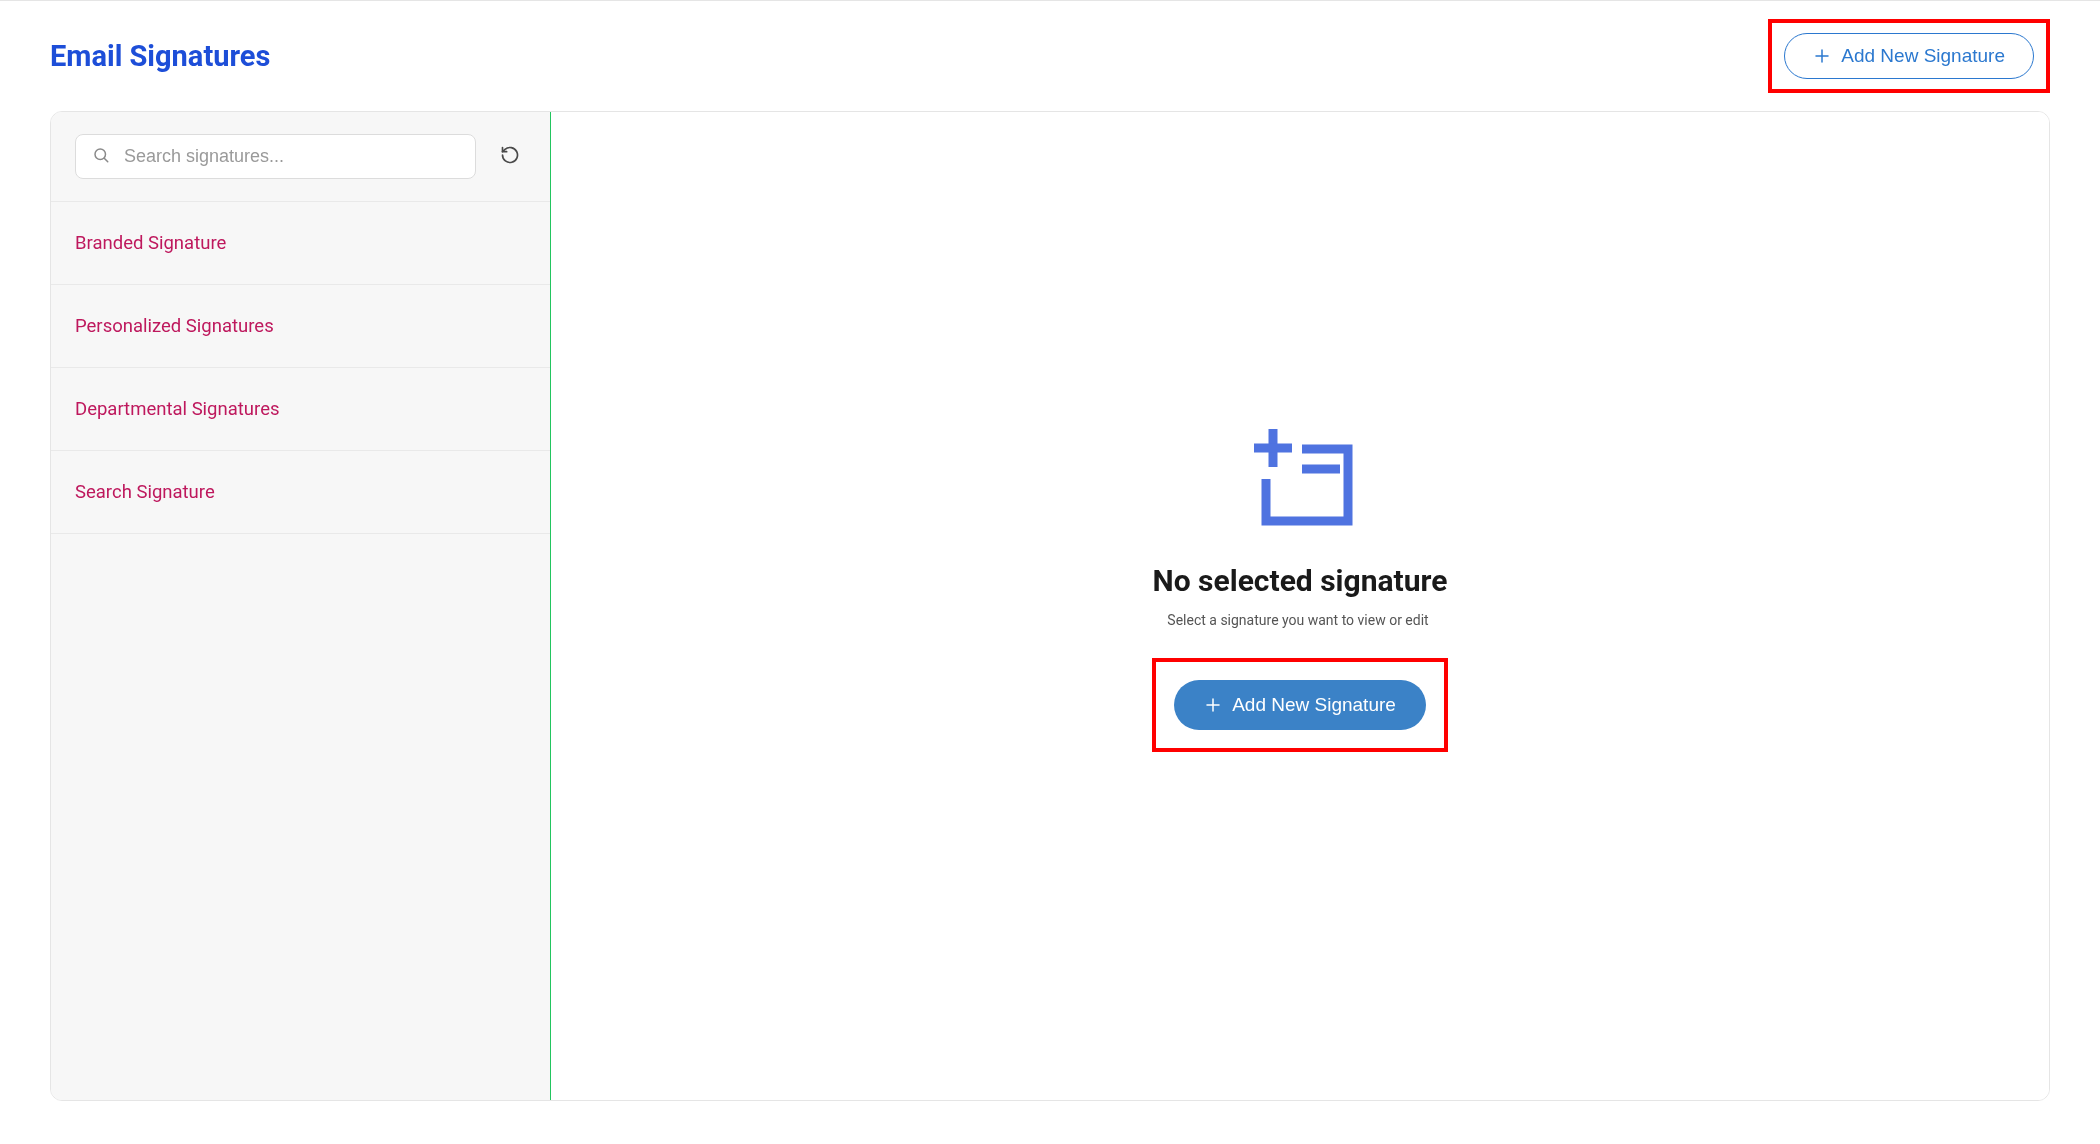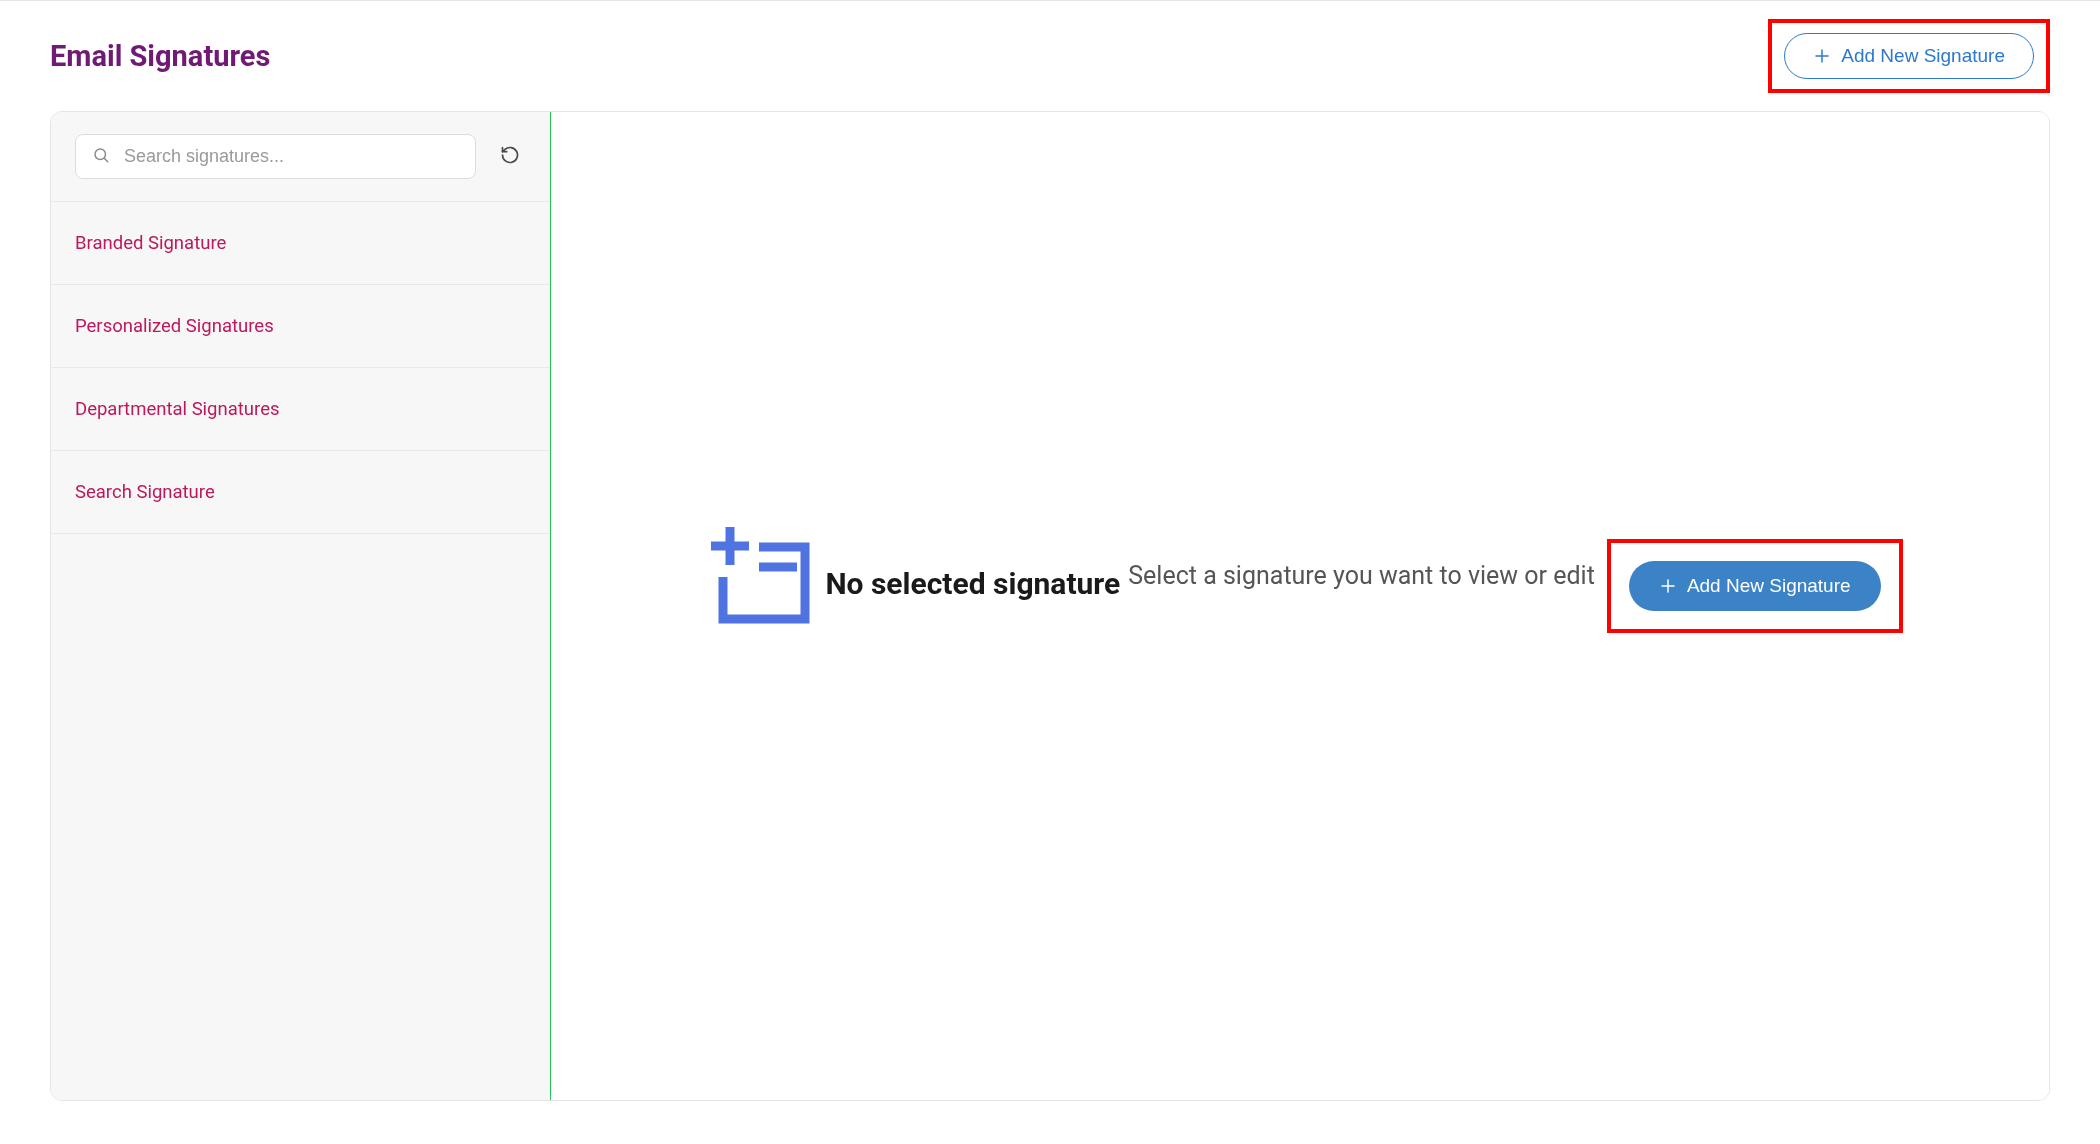--- a/index.html
+++ b/index.html
@@ -17,21 +17,21 @@
   }
   .header-row {
     display: flex;
     align-items: center;
     justify-content: space-between;
     height: 110px;
   }
   .page-title {
     font-size: 29px;
     font-weight: 700;
-    color: #701a75;
+    color: #1d4ed8;
   }
   .highlight-box {
     border: 4px solid #ff0000;
     padding: 10px 12px;
     display: inline-flex;
   }
   .btn-outline {
     display: inline-flex;
     align-items: center;
     gap: 10px;
@@ -113,34 +113,34 @@
   .main {
     flex: 1;
     background: #fff;
     display: flex;
     align-items: center;
     justify-content: center;
     padding-top: 80px;
   }
   .empty-state {
     display: flex;
-    flex-direction: row;
+    flex-direction: column;
     align-items: center;
     gap: 8px;
     transform: translateY(-60px);
   }
   .empty-icon { margin-bottom: 20px; }
   .empty-title {
     font-size: 30px;
     font-weight: 700;
     color: #1a1a1a;
     margin: 0 0 6px 0;
   }
   .empty-sub {
-    font-size: 25px;
+    font-size: 14px;
     color: #555;
     margin: 0 4px 22px 0;
   }
   .highlight-box-inner {
     border: 4px solid #ff0000;
     padding: 18px 18px;
     display: inline-flex;
   }
 </style>
 </head>

